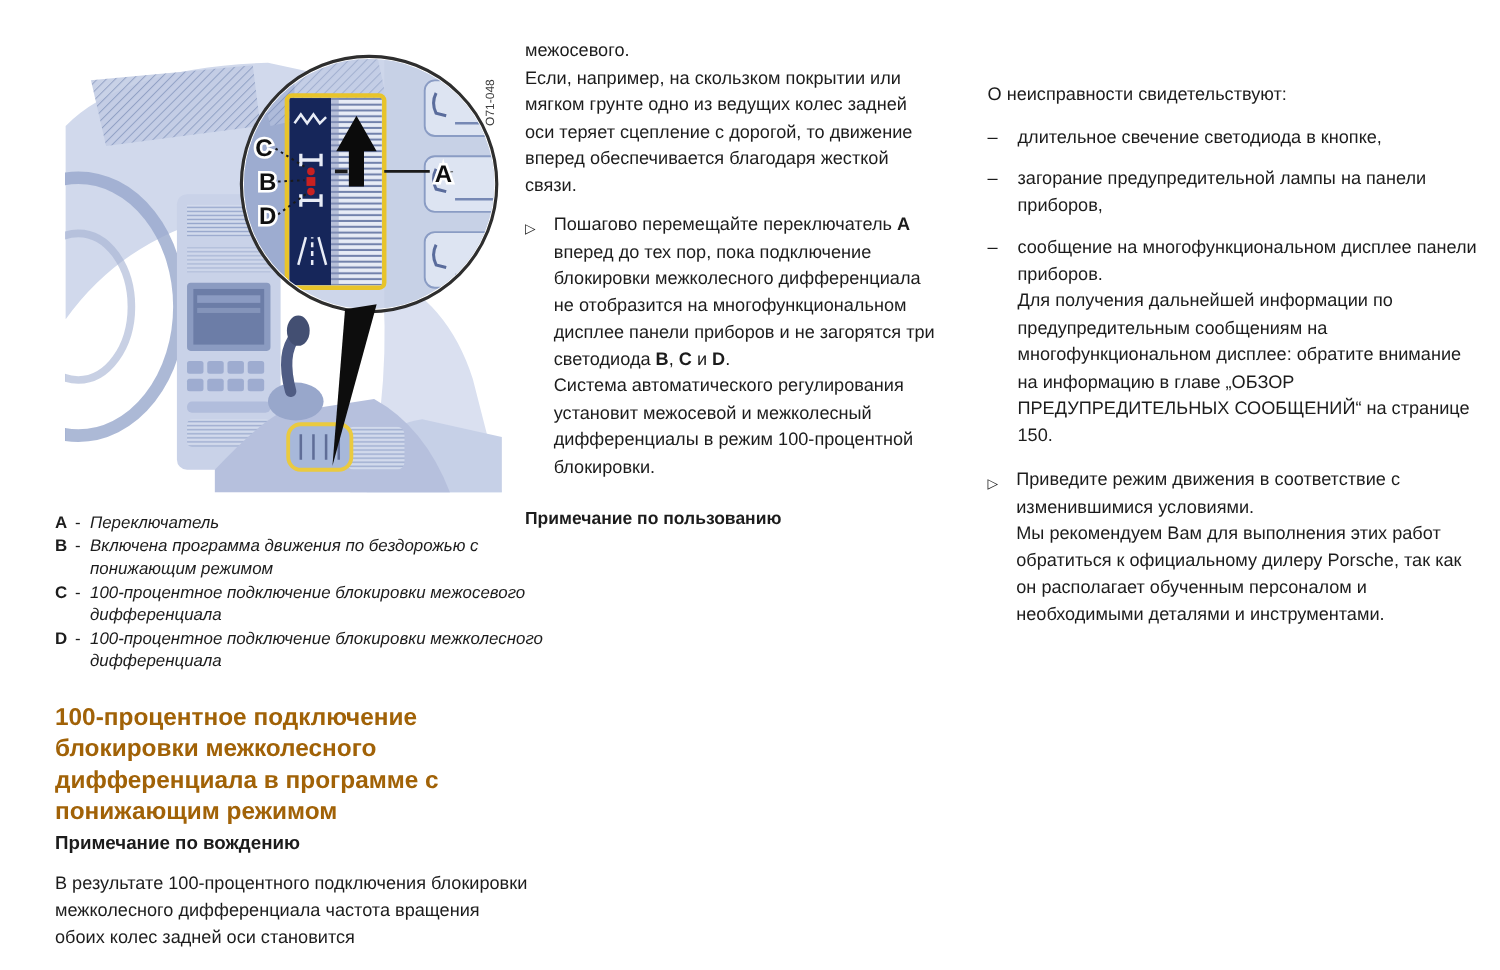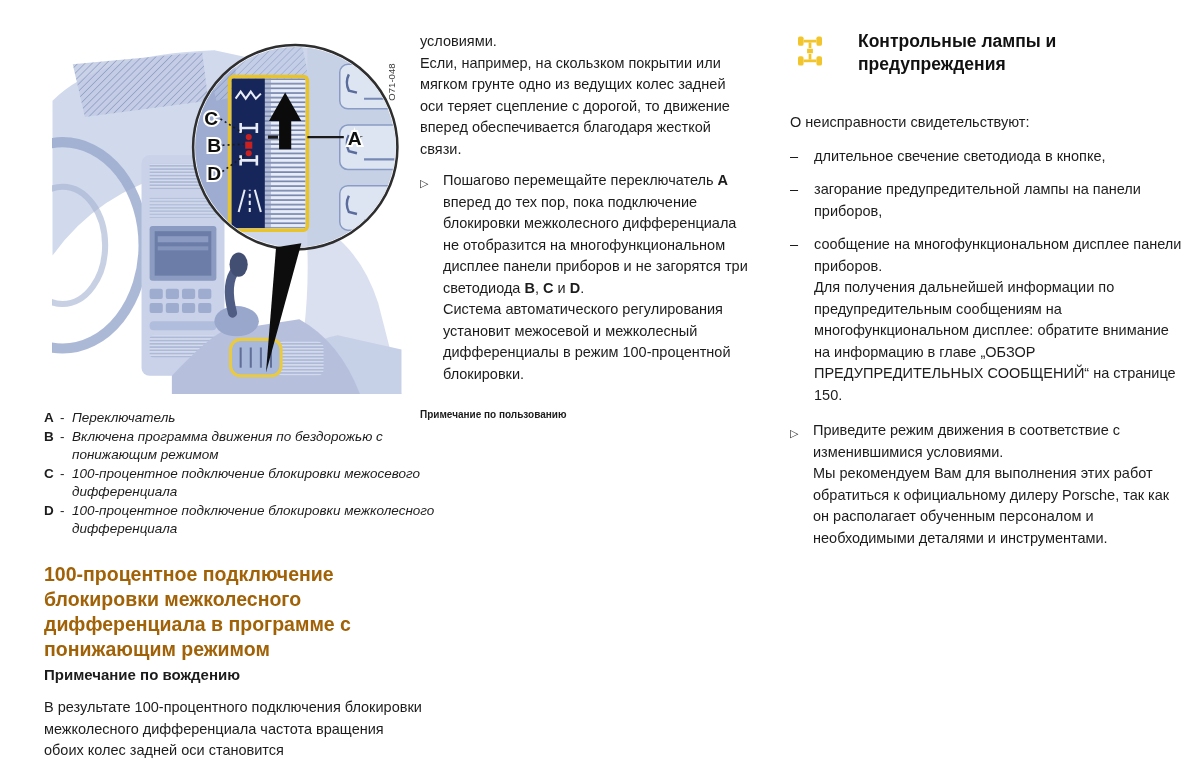--- a/index.html
+++ b/index.html
@@ -22,21 +22,21 @@
   .legend-text{font-style:italic;flex:1;}
   #left-heading{left:44px;top:562px;width:330px;font-size:19.5px;line-height:25px;font-weight:bold;color:#a16207;}
   #left-subheading{left:44px;top:664px;width:360px;font-size:15px;font-weight:bold;}
   #left-paragraph{left:44px;top:697px;width:378px;}
   
   #mid-col{left:420px;top:31px;width:332px;}
   .step{display:flex;margin-top:10px;}
   .marker{width:23px;flex:none;font-size:11px;padding-top:3px;color:#222;}
   .dash-marker{width:24px;flex:none;}
   .step-body{flex:1;}
-  .note-heading{font-size:10px;font-weight:bold;margin-top:19px;}
+  .note-heading{font-size:14px;font-weight:bold;margin-top:19px;}
   .note-text{margin-top:10px;}
   
   #right-col{left:790px;top:30px;width:392px;}
   .r-header{display:flex;align-items:flex-start;}
   .r-icon{width:26px;margin-left:8px;margin-top:6px;flex:none;}
   .r-heading{margin-left:34px;width:250px;font-size:17.5px;line-height:23px;font-weight:bold;color:#111;}
   .r-intro{margin-top:36px;}
   .bullet{display:flex;margin-top:12px;}
   .bullet-body{flex:1;}
   b{font-weight:bold;}
@@ -209,51 +209,33 @@
     <span class="legend-sep">-</span>
     <span class="legend-text">100-процентное подключение блокировки межколесного дифференциала</span>
   </div>
 </div>
 
 <div class="abs" id="left-heading">100-процентное подключение блокировки межколесного дифференциала в программе с понижающим режимом</div>
 <div class="abs" id="left-subheading">Примечание по вождению</div>
 <div class="abs" id="left-paragraph">В результате 100-процентного подключения блокировки межколесного дифференциала частота вращения обоих колес задней оси становится</div>
 
 <div class="abs" id="mid-col">
-  <div>условиями.</div>
+  <div>межосевого.</div>
   <div>Если, например, на скользком покрытии или мягком грунте одно из ведущих колес задней оси теряет сцепление с дорогой, то движение вперед обеспечивается благодаря жесткой связи.</div>
   <div class="step">
     <span class="marker">▷</span>
     <div class="step-body">
       <div>Пошагово перемещайте переключатель <b>A</b> вперед до тех пор, пока подключение блокировки межколесного дифференциала не отобразится на многофункциональном дисплее панели приборов и не загорятся три светодиода <b>B</b>, <b>C</b> и <b>D</b>.</div>
       <div>Система автоматического регулирования установит межосевой и межколесный дифференциалы в режим 100-процентной блокировки.</div>
     </div>
   </div>
   <div class="note-heading">Примечание по пользованию</div>
 </div>
 
 <div class="abs" id="right-col">
-  <div class="r-header">
-    <span class="r-icon">
-      <svg viewBox="0 0 28 34" width="24" height="30">
-        <g fill="#F2C52C">
-          <rect x="0" y="0" width="6.5" height="11" rx="2.2"></rect>
-          <rect x="21.5" y="0" width="6.5" height="11" rx="2.2"></rect>
-          <rect x="0" y="23" width="6.5" height="11" rx="2.2"></rect>
-          <rect x="21.5" y="23" width="6.5" height="11" rx="2.2"></rect>
-          <rect x="6.5" y="3.9" width="15" height="3.2"></rect>
-          <rect x="6.5" y="26.9" width="15" height="3.2"></rect>
-          <rect x="12.4" y="7" width="3.2" height="6.6"></rect>
-          <rect x="10.6" y="14.4" width="6.8" height="5.2"></rect>
-          <rect x="12.4" y="20.4" width="3.2" height="6.6"></rect>
-        </g>
-      </svg>
-    </span>
-    <div class="r-heading">Контрольные лампы и предупреждения</div>
-  </div>
   <div class="r-intro">О неисправности свидетельствуют:</div>
 
   <div class="bullet">
     <span class="dash-marker">–</span>
     <div class="bullet-body">длительное свечение светодиода в кнопке,</div>
   </div>
   <div class="bullet">
     <span class="dash-marker">–</span>
     <div class="bullet-body">загорание предупредительной лампы на панели приборов,</div>
   </div>

